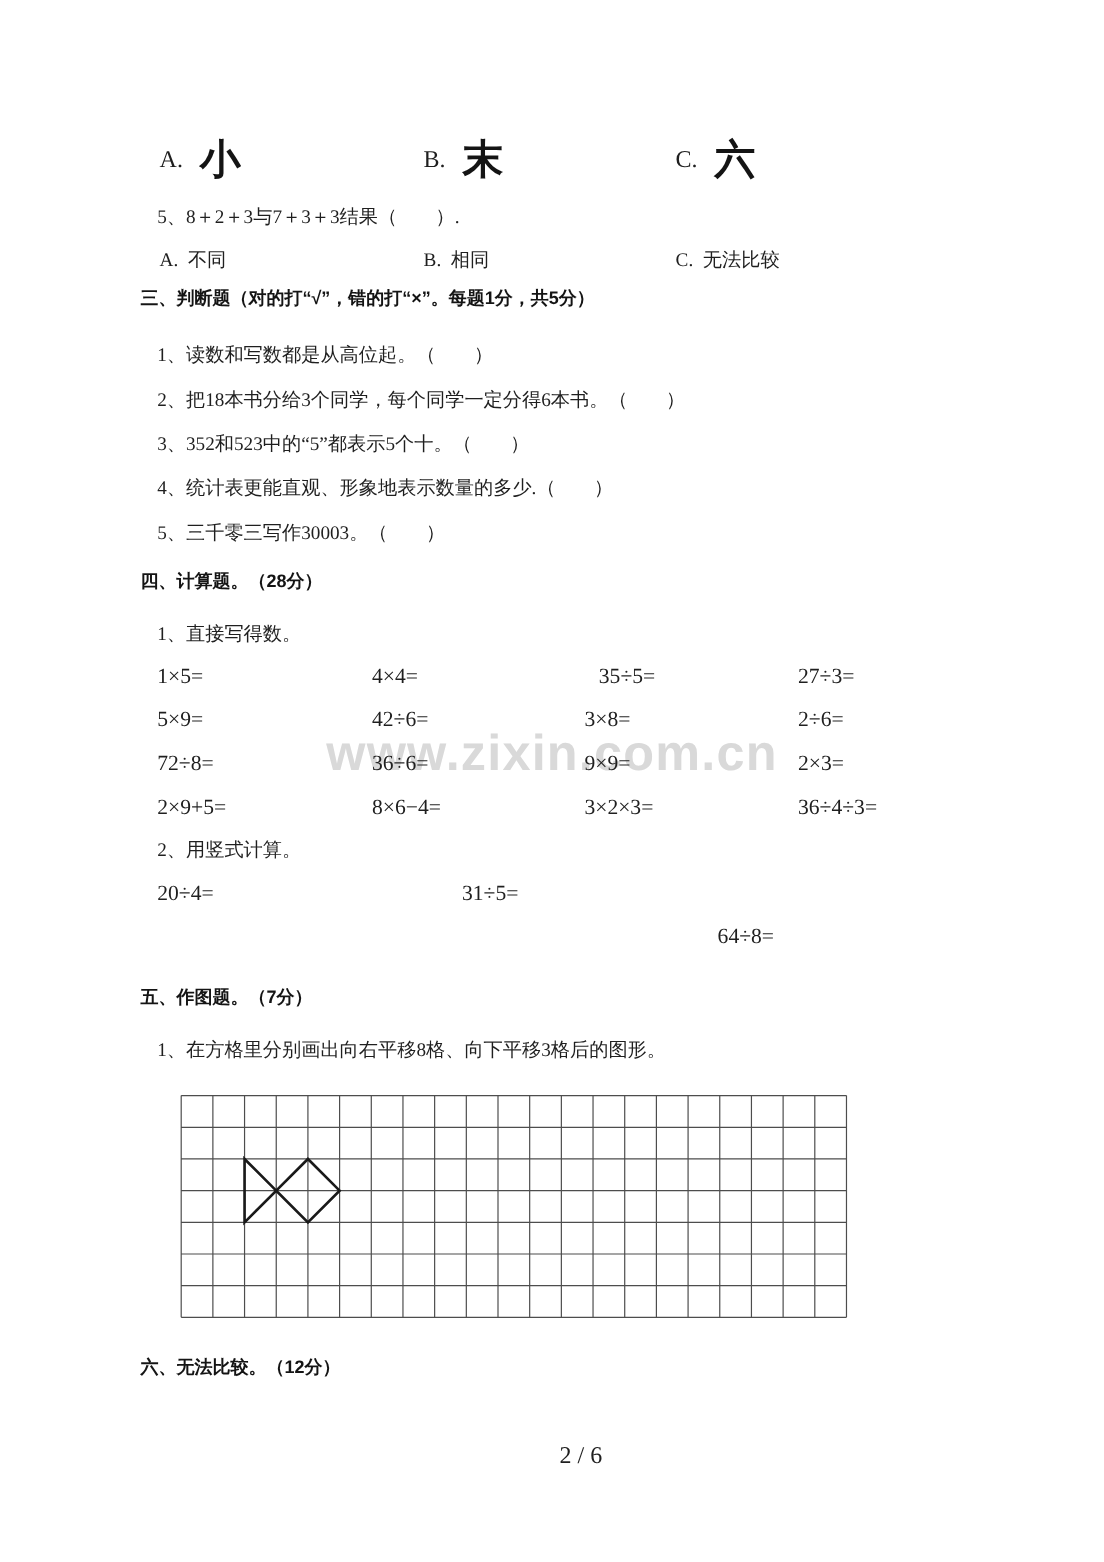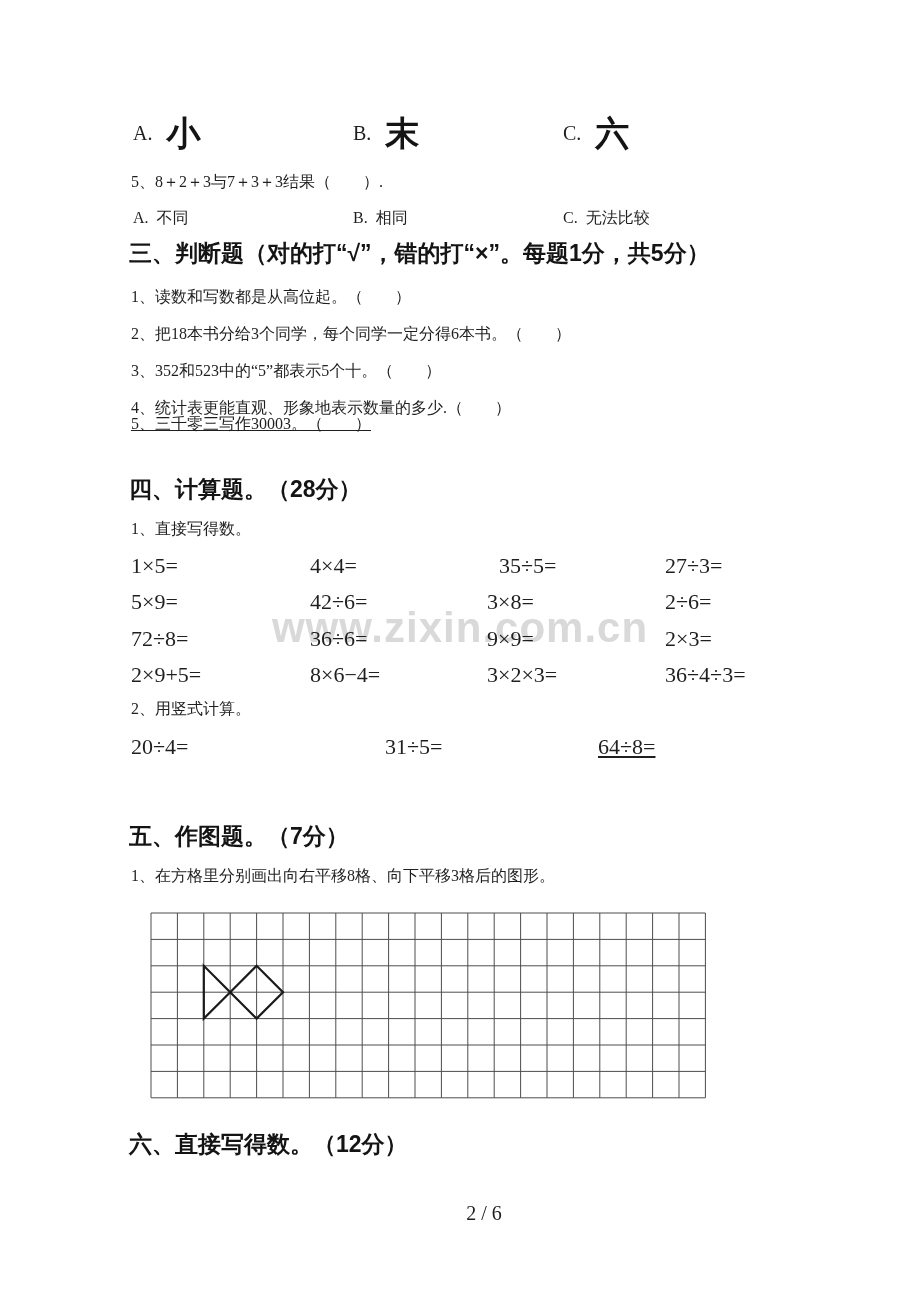--- a/index.html
+++ b/index.html
@@ -8,29 +8,29 @@
     width:920px;height:1302px;
     background:#ffffff;
     font-family:"Liberation Serif","DejaVu Serif",serif;
     color:#1f1f1f;
     overflow:hidden;
   }
   .abs{position:absolute;white-space:nowrap;}
   .body-text{font-size:16px;line-height:1.2;}
   .heading{
     font-family:"Liberation Sans","DejaVu Sans",sans-serif;
-    font-weight:bold;font-size:23px;line-height:1.2;color:#141414;margin-left:12px;
+    font-weight:bold;font-size:15px;line-height:1.2;color:#141414;
   }
   .opt-row{display:flex;align-items:flex-end;}
   .opt-label{font-size:20px;padding-bottom:5px;}
   .opt-char{
     font-family:"Liberation Sans","DejaVu Sans",sans-serif;
     font-weight:bold;font-size:34px;line-height:1;margin-left:14px;color:#141414;
   }
-  .calc-cell{position:absolute;font-size:22px;}
+  .calc-cell{position:absolute;font-size:18px;}
   .watermark{
     left:50%;transform:translateX(-50%);
     font-family:"Liberation Sans","DejaVu Sans",sans-serif;
     font-size:42px;font-weight:bold;letter-spacing:1px;
     color:#d9d9d9;z-index:0;user-select:none;
   }
   .content{position:relative;z-index:1;}
   .page-number{left:0;width:920px;text-align:center;font-size:20px;}
 </style>
 </head>
@@ -69,21 +69,21 @@
       <span>C.</span>&nbsp;
       <span>无法比较</span>
     </div>
 
     <div class="abs heading" style="left:117px;top:240px;">三、判断题（对的打“√”，错的打“×”。每题1分，共5分）</div>
 
     <div class="abs body-text" style="left:131px;top:287px;">1、读数和写数都是从高位起。（　　）</div>
     <div class="abs body-text" style="left:131px;top:324px;">2、把18本书分给3个同学，每个同学一定分得6本书。（　　）</div>
     <div class="abs body-text" style="left:131px;top:361px;">3、352和523中的“5”都表示5个十。（　　）</div>
     <div class="abs body-text" style="left:131px;top:398px;">4、统计表更能直观、形象地表示数量的多少.（　　）</div>
-    <div class="abs body-text" style="left:131px;top:414px;text-decoration:underline;">5、三千零三写作30003。（　　）</div>
+    <div class="abs body-text" style="left:131px;top:435px;">5、三千零三写作30003。（　　）</div>
 
     <div class="abs heading" style="left:117px;top:476px;">四、计算题。（28分）</div>
 
     <div class="abs body-text" style="left:131px;top:519px;">1、直接写得数。</div>
 
     <div>
       <span class="calc-cell" style="left:131px;top:553px;">1×5=</span>
       <span class="calc-cell" style="left:310px;top:553px;">4×4=</span>
       <span class="calc-cell" style="left:487px;top:553px;margin-left:12px;">35÷5=</span>
       <span class="calc-cell" style="left:665px;top:553px;">27÷3=</span>
@@ -105,31 +105,31 @@
       <span class="calc-cell" style="left:310px;top:662px;">8×6−4=</span>
       <span class="calc-cell" style="left:487px;top:662px;">3×2×3=</span>
       <span class="calc-cell" style="left:665px;top:662px;">36÷4÷3=</span>
     </div>
 
     <div class="abs body-text" style="left:131px;top:699px;">2、用竖式计算。</div>
 
     <div>
       <span class="calc-cell" style="left:131px;top:734px;">20÷4=</span>
       <span class="calc-cell" style="left:385px;top:734px;">31÷5=</span>
-      <span class="calc-cell" style="left:598px;top:734px;text-decoration:underline;">64÷8=</span>
+      <span class="calc-cell" style="left:598px;top:770px;">64÷8=</span>
     </div>
 
     <div class="abs heading" style="left:117px;top:823px;">五、作图题。（7分）</div>
 
     <div class="abs body-text" style="left:131px;top:866px;">1、在方格里分别画出向右平移8格、向下平移3格后的图形。</div>
 
     <svg id="grid-svg" class="abs" style="left:150px;top:912px;" width="557" height="187">
         <path d="M1 1 V185.79999999999998 M27.4 1 V185.79999999999998 M53.8 1 V185.79999999999998 M80.19999999999999 1 V185.79999999999998 M106.6 1 V185.79999999999998 M133 1 V185.79999999999998 M159.39999999999998 1 V185.79999999999998 M185.79999999999998 1 V185.79999999999998 M212.2 1 V185.79999999999998 M238.6 1 V185.79999999999998 M265 1 V185.79999999999998 M291.4 1 V185.79999999999998 M317.79999999999995 1 V185.79999999999998 M344.2 1 V185.79999999999998 M370.59999999999997 1 V185.79999999999998 M397 1 V185.79999999999998 M423.4 1 V185.79999999999998 M449.79999999999995 1 V185.79999999999998 M476.2 1 V185.79999999999998 M502.59999999999997 1 V185.79999999999998 M529 1 V185.79999999999998 M555.4 1 V185.79999999999998 M1 1 H555.4 M1 27.4 H555.4 M1 53.8 H555.4 M1 80.19999999999999 H555.4 M1 106.6 H555.4 M1 133 H555.4 M1 159.39999999999998 H555.4 M1 185.79999999999998 H555.4 " stroke="#4d4d4d" stroke-width="1" fill="none"></path>
         <polygon points="53.8,53.8 53.8,106.6 80.19999999999999,80.19999999999999" stroke="#1a1a1a" stroke-width="2.2" fill="none" stroke-linejoin="miter"></polygon>
         <polygon points="80.19999999999999,80.19999999999999 106.6,53.8 133,80.19999999999999 106.6,106.6" stroke="#1a1a1a" stroke-width="2.2" fill="none" stroke-linejoin="miter"></polygon>
       </svg>
 
-    <div class="abs heading" style="left:117px;top:1131px;">六、直接写得数。（12分）</div>
+    <div class="abs heading" style="left:117px;top:1131px;">六、无法比较。（12分）</div>
 
     <div class="abs page-number" style="top:1202px;margin-left:24px;">2 / 6</div>
 
   </div>
 </div>
 
 </body></html>

